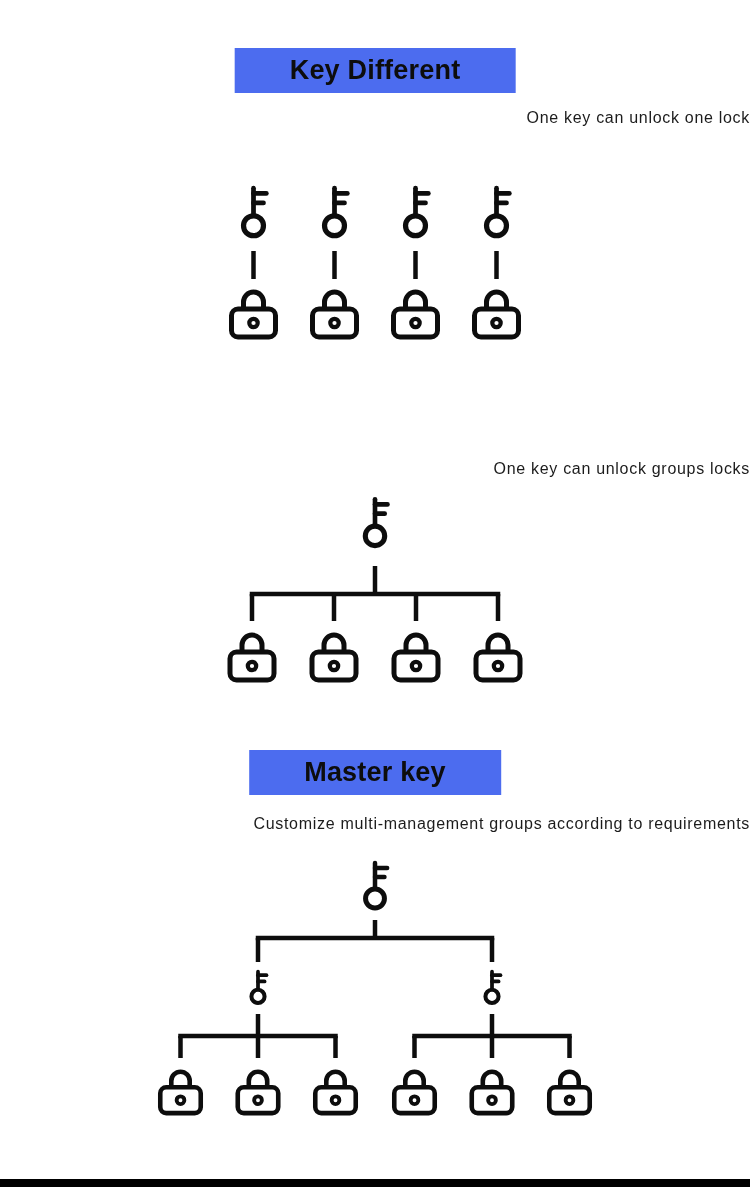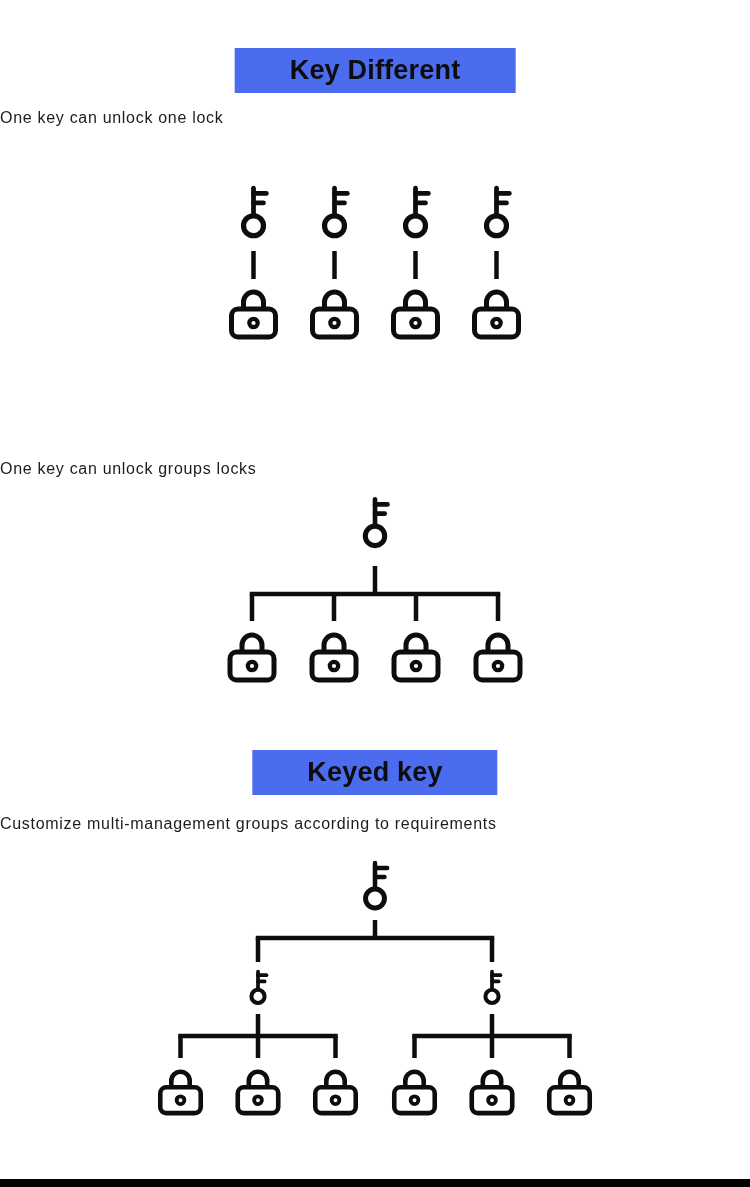--- a/index.html
+++ b/index.html
@@ -23,21 +23,21 @@
     height:45px;line-height:45px;
     padding:0 55px;
     white-space:nowrap;
   }
   .badge .title{
     font-size:27px;font-weight:700;color:var(--ink);
     letter-spacing:0.2px;
   }
   .subtitle{
     position:absolute;left:0;width:750px;
-    text-align:left;
+    text-align:right;
     font-size:16px;line-height:22px;
     color:#1c1c1c;
     letter-spacing:0.7px;
   }
   .diagram{position:absolute;left:0;}
   .cn{stroke:var(--ink);stroke-width:4.5;stroke-linecap:butt;}
   #footer-bar{
     position:absolute;left:0;bottom:0;width:750px;height:8px;
     background:var(--footer);
   }
@@ -102,21 +102,21 @@
       <use x="227" y="135" width="50" height="54" href="#sym-lock" xlink:href="#sym-lock"></use>
       <line x1="334" y1="100" x2="334" y2="127" class="cn"></line>
       <use x="309" y="135" width="50" height="54" href="#sym-lock" xlink:href="#sym-lock"></use>
       <line x1="416" y1="100" x2="416" y2="127" class="cn"></line>
       <use x="391" y="135" width="50" height="54" href="#sym-lock" xlink:href="#sym-lock"></use>
       <line x1="498" y1="100" x2="498" y2="127" class="cn"></line>
       <use x="473" y="135" width="50" height="54" href="#sym-lock" xlink:href="#sym-lock"></use>
     </svg>
 
   <div class="badge" style="top:750px;">
-    <span class="title">Keyed key</span>
+    <span class="title">Master key</span>
   </div>
   <div class="subtitle" style="top:813px;">Customize multi-management groups according to requirements</div>
   <svg class="diagram" style="top:858px;" width="750" height="262" viewBox="0 0 750 262">
       <use x="357" y="0" width="36" height="54" href="#sym-key" xlink:href="#sym-key"></use>
       <line x1="375" y1="62" x2="375" y2="82" class="cn"></line>
       <line x1="255.75" y1="80" x2="494.25" y2="80" class="cn"></line>
       <line x1="258" y1="80" x2="258" y2="104" class="cn"></line>
       <use x="245.5" y="110" width="25" height="38" href="#sym-key-small" xlink:href="#sym-key-small"></use>
       <line x1="258" y1="156" x2="258" y2="180" class="cn"></line>
       <line x1="178.25" y1="178" x2="337.75" y2="178" class="cn"></line>

